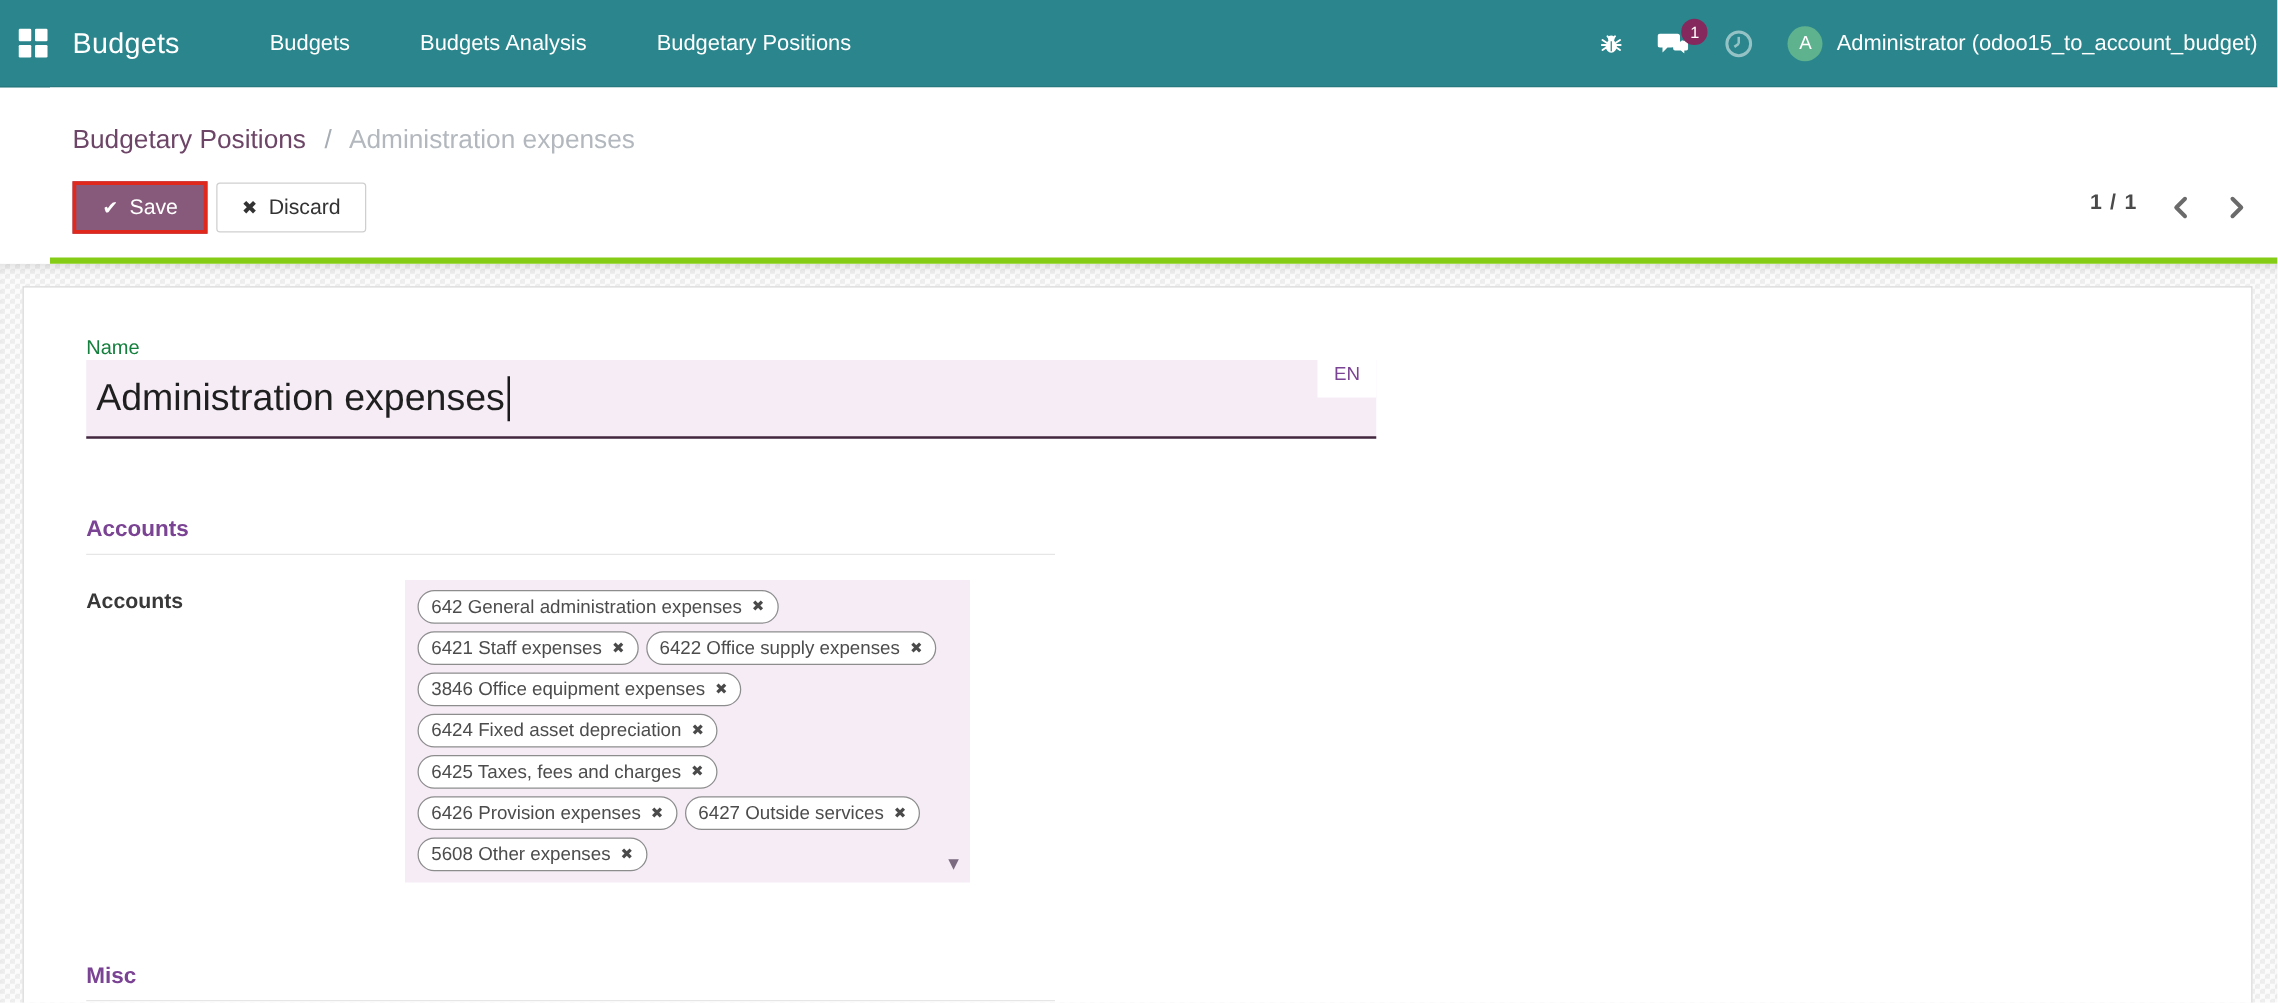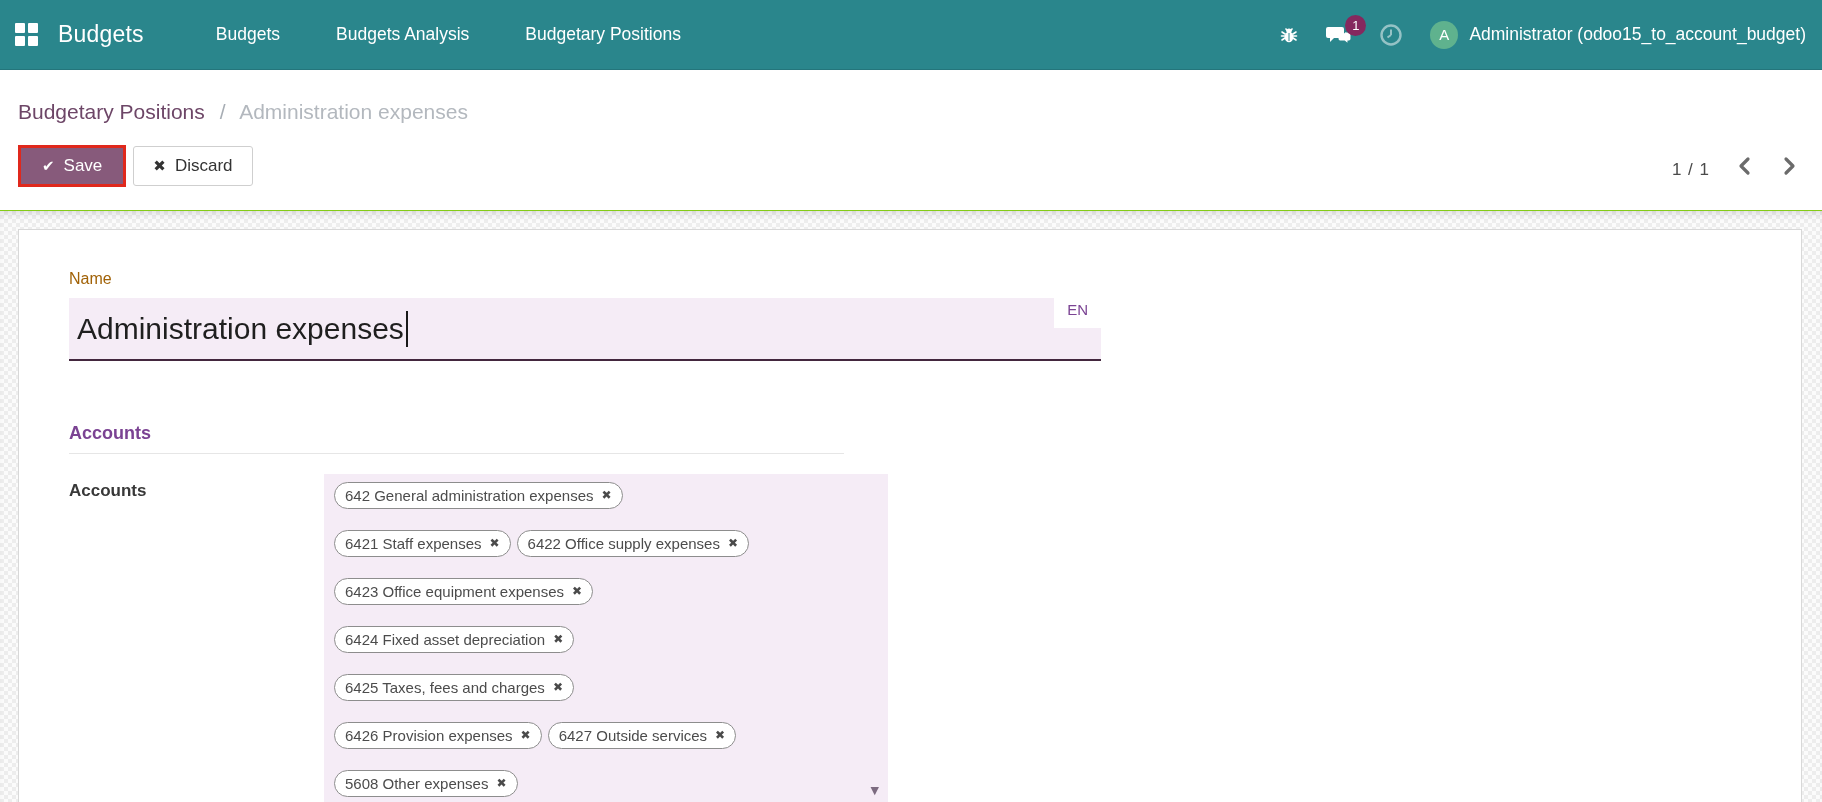--- a/index.html
+++ b/index.html
@@ -51,63 +51,63 @@
   .user-menu { display: flex; align-items: center; gap: 11px; cursor: pointer; }
   .avatar {
     width: 28px; height: 28px; border-radius: 50%; background: var(--avatar-bg);
     color: #fff; font-size: 15px; display: flex; align-items: center; justify-content: center;
   }
   .username { font-size: 17.5px; color: #fff; white-space: nowrap; text-align: right; }
 
   
   .control-panel {
     background: #fff; padding: 28px 20px 0 18px; height: 141px;
-    border-bottom: 1px solid #84cc16;
-    position: relative; z-index: 2;
+    border-bottom: 5px solid #84cc16;
+    position: relative; z-index: 2; margin-left: 40px;
   }
   .breadcrumb { font-size: 21px; line-height: 28px; }
   .breadcrumb .bc-parent { color: var(--breadcrumb-purple); text-decoration: none; cursor: pointer; }
   .breadcrumb .bc-sep { color: #a7adb4; margin: 0 9px; }
   .breadcrumb .bc-current { color: #b3b8be; }
   .cp-row { display: flex; align-items: center; margin-top: 19px; }
   .btns { display: flex; align-items: center; }
   .btn-save {
     display: inline-flex; align-items: center; gap: 9px;
     background: var(--primary); color: #fff; font-size: 17px;
     border: 3px solid var(--highlight-red); border-radius: 0;
     padding: 8px 21px; cursor: pointer; font-family: inherit;
   }
   .btn-discard {
     display: inline-flex; align-items: center; gap: 9px;
     background: #fff; color: #333; font-size: 17px;
     border: 1px solid #cfcfcf; border-radius: 3px;
     padding: 9px 19px; margin-left: 7px; cursor: pointer; font-family: inherit;
   }
   .ic { font-family: "DejaVu Sans", sans-serif; font-size: 15px; }
-  .pager { margin-left: auto; display: flex; align-items: flex-end; gap: 24px; padding-right: 2px; }
+  .pager { margin-left: auto; display: flex; align-items: flex-start; gap: 24px; padding-right: 2px; font-weight: bold; }
   .pager-value { font-size: 17px; color: #4a4a4a; letter-spacing: 1px; }
   .pager-btn { background: transparent; border: none; cursor: pointer; display: flex; align-items: center; padding: 4px; }
 
   
   .content {
     height: 608px; position: relative;
     background-color: #fbfbfb;
     background-image:
       linear-gradient(45deg, #ededed 25%, transparent 25%, transparent 75%, #ededed 75%),
       linear-gradient(45deg, #ededed 25%, transparent 25%, transparent 75%, #ededed 75%);
     background-size: 8px 8px;
     background-position: 0 0, 4px 4px;
     box-shadow: inset 0 7px 9px -5px rgba(0,0,0,.13);
   }
   .sheet {
     position: absolute; left: 18px; right: 20px; top: 18px;
     height: 640px; background: #fff; border: 1px solid #d8d8d8;
     padding: 40px 50px;
   }
-  .name-label { font-size: 16px; color: #a16207; margin-bottom: 10px; }
+  .name-label { font-size: 16px; color: #15803d; margin-bottom: 0; }
   .name-wrap { position: relative; width: 1032px; }
   .name-input {
     width: 100%; height: 63px; background: var(--lavender);
     border-bottom: 2px solid #43273e;
     font-size: 30px; color: #1f1f1f;
     display: flex; align-items: center; padding-left: 8px; cursor: text;
   }
   .text-cursor { display: inline-block; width: 2px; height: 36px; background: #1a1a1a; margin-left: 2px; }
   .lang-badge {
     position: absolute; top: -6px; right: 0; z-index: 1;
@@ -116,23 +116,23 @@
   }
 
   .section-heading {
     margin-top: 62px; width: 775px;
     font-size: 18px; font-weight: 700; color: var(--heading-purple);
     padding-bottom: 9px; border-bottom: 1px solid #e6e6e6;
   }
   .group-row { display: flex; margin-top: 20px; }
   .field-label { width: 255px; font-size: 17px; font-weight: 700; color: #383838; padding-top: 7px; }
   .tags-box {
-    width: 564px; background: var(--lavender);
+    width: 452px; background: var(--lavender);
     padding: 8px 10px 9px; position: relative;
-    display: flex; flex-direction: column; gap: 21px; cursor: text;
+    display: flex; flex-direction: column; gap: 6px; cursor: text;
   }
   .tag-row { display: flex; gap: 6px; }
   .tag {
     display: inline-flex; align-items: center;
     background: #fff; border: 1px solid #8d8d8d; border-radius: 14px;
     padding: 2px 10px 3px; font-size: 15px; color: #4c4c4c;
     white-space: nowrap; cursor: default; height: 27px;
   }
   .tag-remove {
     font-family: "DejaVu Sans", sans-serif; font-size: 12px; font-weight: 700;
@@ -260,21 +260,21 @@
               <span>6421 Staff expenses</span>
               <span class="tag-remove">✖</span>
             </span>
             <span class="tag">
               <span>6422 Office supply expenses</span>
               <span class="tag-remove">✖</span>
             </span>
           </div>
           <div class="tag-row">
             <span class="tag">
-              <span>6423 Office equipment expenses</span>
+              <span>3846 Office equipment expenses</span>
               <span class="tag-remove">✖</span>
             </span>
           </div>
           <div class="tag-row">
             <span class="tag">
               <span>6424 Fixed asset depreciation</span>
               <span class="tag-remove">✖</span>
             </span>
           </div>
           <div class="tag-row">

